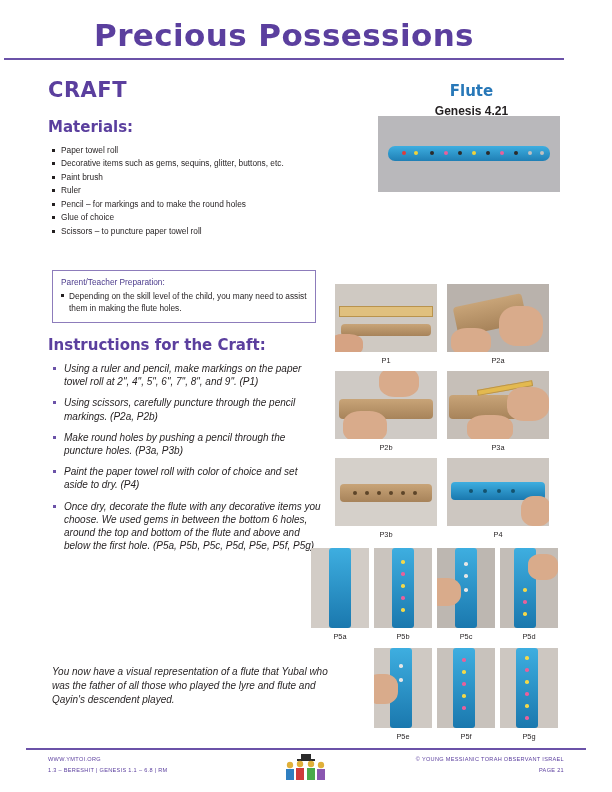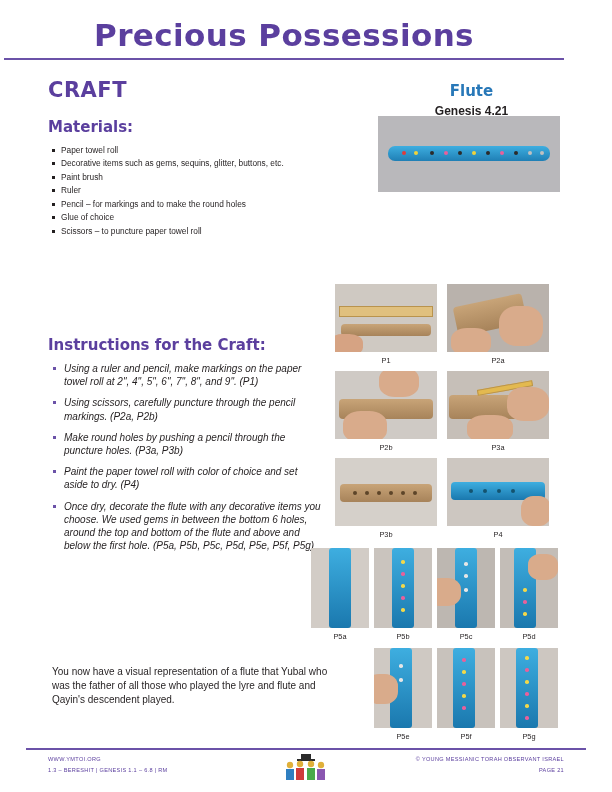--- a/index.html
+++ b/index.html
@@ -147,20 +147,21 @@
     font-size: 10px;
     line-height: 1.32;
     color: #231f20;
   }
   .closing {
     position: absolute;
     left: 52px; top: 665px;
     width: 282px;
     font-size: 10px;
     line-height: 1.38;
+    font-style: italic;
     color: #231f20;
   }
 
   
   .flute-title {
     position: absolute;
     right: 48px; top: 82px;
     width: 185px;
     text-align: center;
     font-family: "DejaVu Sans", sans-serif;
@@ -293,20 +294,24 @@
   <ul class="materials-list">
     <li>Paper towel roll</li>
     <li>Decorative items such as gems, sequins, glitter, buttons, etc.</li>
     <li>Paint brush</li>
     <li>Ruler</li>
     <li>Pencil – for markings and to make the round holes</li>
     <li>Glue of choice</li>
     <li>Scissors – to puncture paper towel roll</li>
   </ul>
 
+  <div class="parent-box">
+    <div class="parent-title">Parent/Teacher Preparation:</div>
+    <div class="parent-text">Depending on the skill level of the child, you many need to assist them in making the flute holes.</div>
+  </div>
 
   <div class="instructions-label">Instructions for the Craft:</div>
 
   <ul class="instructions-list">
     <li>Using a ruler and pencil, make markings on the paper towel roll at 2", 4", 5", 6", 7", 8", and 9". (P1)</li>
     <li>Using scissors, carefully puncture through the pencil markings. (P2a, P2b)</li>
     <li>Make round holes by pushing a pencil through the puncture holes. (P3a, P3b)</li>
     <li>Paint the paper towel roll with color of choice and set aside to dry. (P4)</li>
     <li>Once dry, decorate the flute with any decorative items you choose. We used gems in between the bottom 6 holes, around the top and bottom of the flute and above and below the first hole. (P5a, P5b, P5c, P5d, P5e, P5f, P5g)</li>
   </ul>

